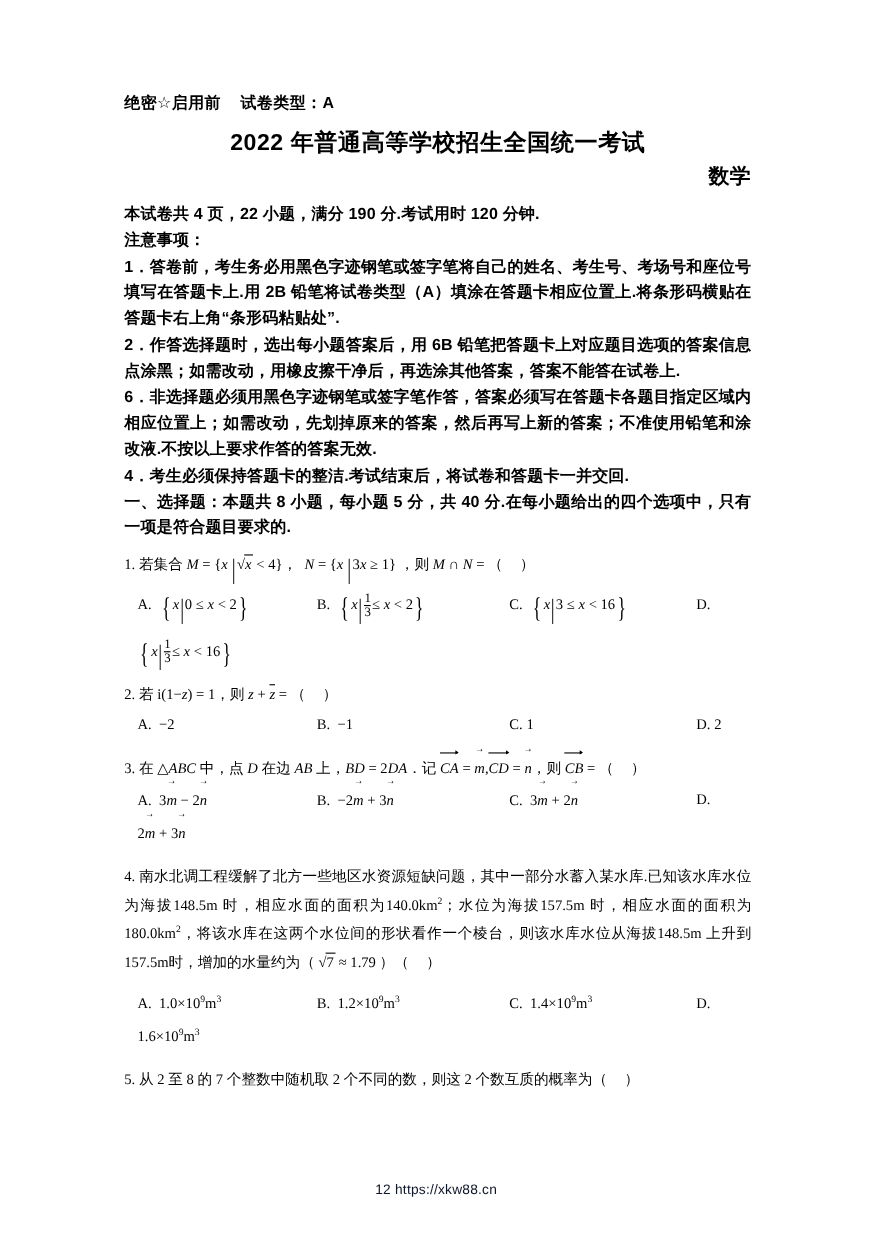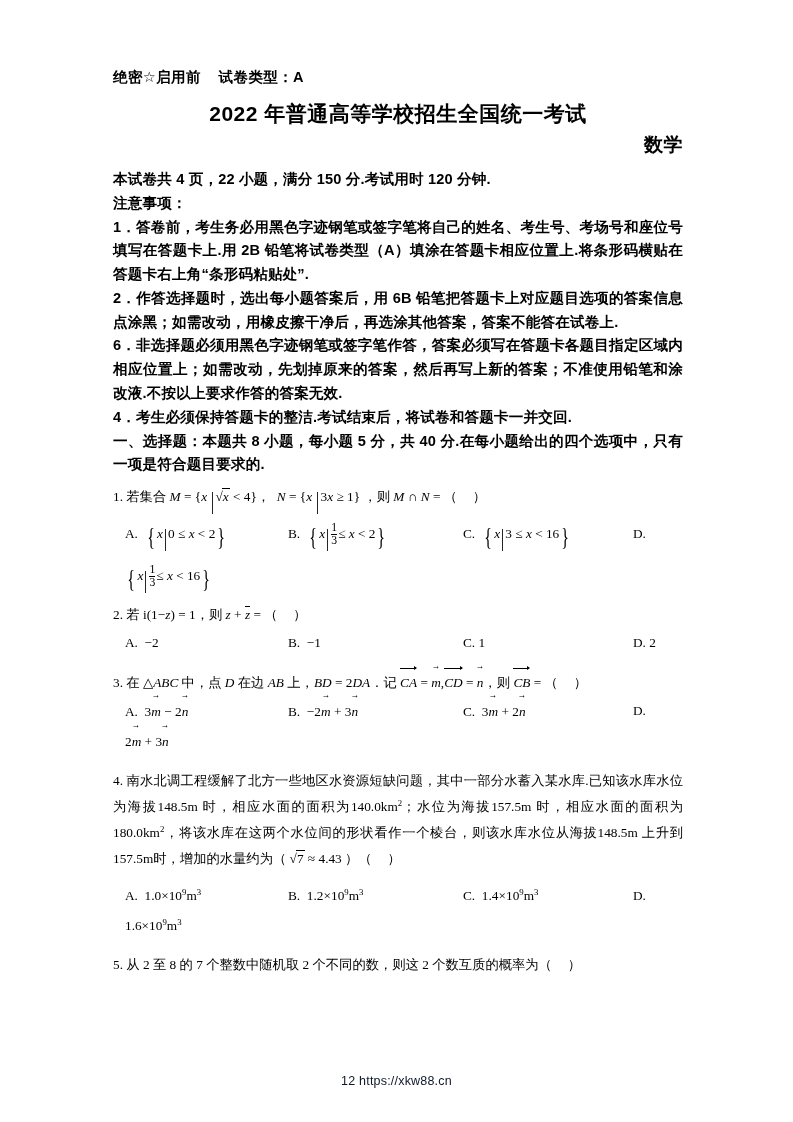--- a/index.html
+++ b/index.html
@@ -15,21 +15,21 @@
   #page {
     position: relative;
     width: 793px;
     height: 1122px;
     background: #ffffff;
     overflow: hidden;
   }
   #content {
     position: absolute;
     left: 113px;
-    top: 68px;
+    top: 84px;
     width: 570px;
   }
 
   
   .secret-line {
     font-family: "Liberation Sans", "DejaVu Sans", sans-serif;
     font-weight: bold;
     font-size: 14.5px;
     letter-spacing: 0.4px;
     margin-bottom: 13px;
@@ -235,21 +235,21 @@
 <div id="page">
   <div id="content">
 
     <div class="secret-line">绝密☆启用前    试卷类型：A</div>
 
     <div class="main-title">2022 年普通高等学校招生全国统一考试</div>
 
     <div class="sub-title">数学</div>
 
     <div class="notice">
-      <p>本试卷共 4 页，22 小题，满分 150 分.考试用时 120 分钟.</p>
+      <p>本试卷共 4 页，22 小题，满分 190 分.考试用时 120 分钟.</p>
       <p>注意事项：</p>
       <p>1．答卷前，考生务必用黑色字迹钢笔或签字笔将自己的姓名、考生号、考场号和座位号填写在答题卡上.用 2B 铅笔将试卷类型（A）填涂在答题卡相应位置上.将条形码横贴在答题卡右上角“条形码粘贴处”.</p>
       <p>2．作答选择题时，选出每小题答案后，用 6B 铅笔把答题卡上对应题目选项的答案信息点涂黑；如需改动，用橡皮擦干净后，再选涂其他答案，答案不能答在试卷上.</p>
       <p>6．非选择题必须用黑色字迹钢笔或签字笔作答，答案必须写在答题卡各题目指定区域内相应位置上；如需改动，先划掉原来的答案，然后再写上新的答案；不准使用铅笔和涂改液.不按以上要求作答的答案无效.</p>
       <p>4．考生必须保持答题卡的整洁.考试结束后，将试卷和答题卡一并交回.</p>
       <p>一、选择题：本题共 8 小题，每小题 5 分，共 40 分.在每小题给出的四个选项中，只有一项是符合题目要求的.</p>
     </div>
 
     <div class="questions">
 
@@ -354,21 +354,21 @@
         </div>
       </div>
 
       <div class="q-gap-md"></div>
 
       <div class="q">
         <p class="q-stem">
           <span>4.</span>
           南水北调工程缓解了北方一些地区水资源短缺问题，其中一部分水蓄入某水库.已知该水库水位为海拔<span class="mn">148.5m</span> 时，相应水面的面积为<span class="mn">140.0km<sup>2</sup></span>；水位为海拔<span class="mn">157.5m</span> 时，相应水面的面积为<span class="mn">180.0km<sup>2</sup></span>，将该水库在这两个水位间的形状看作一个棱台，则该水库水位从海拔<span class="mn">148.5m</span> 上升到<span class="mn">157.5m</span>时，增加的水量约为（
           <span class="sqrt"><span class="rad">√</span><span class="body"><span class="mn">7</span></span></span>
-          <span class="mn">≈ 4.43</span> ）<span class="paren-blank">（&nbsp;&nbsp;&nbsp;&nbsp;）</span>
+          <span class="mn">≈ 1.79</span> ）<span class="paren-blank">（&nbsp;&nbsp;&nbsp;&nbsp;）</span>
         </p>
 
         <div class="q-gap-sm"></div>
 
         <div class="opt-row">
           <span class="opt opt-col-a">
             <span class="lbl">A.</span>
             &nbsp;<span class="mn">1.0×10<sup>9</sup>m<sup>3</sup></span>
           </span>
           <span class="opt opt-col-b">

